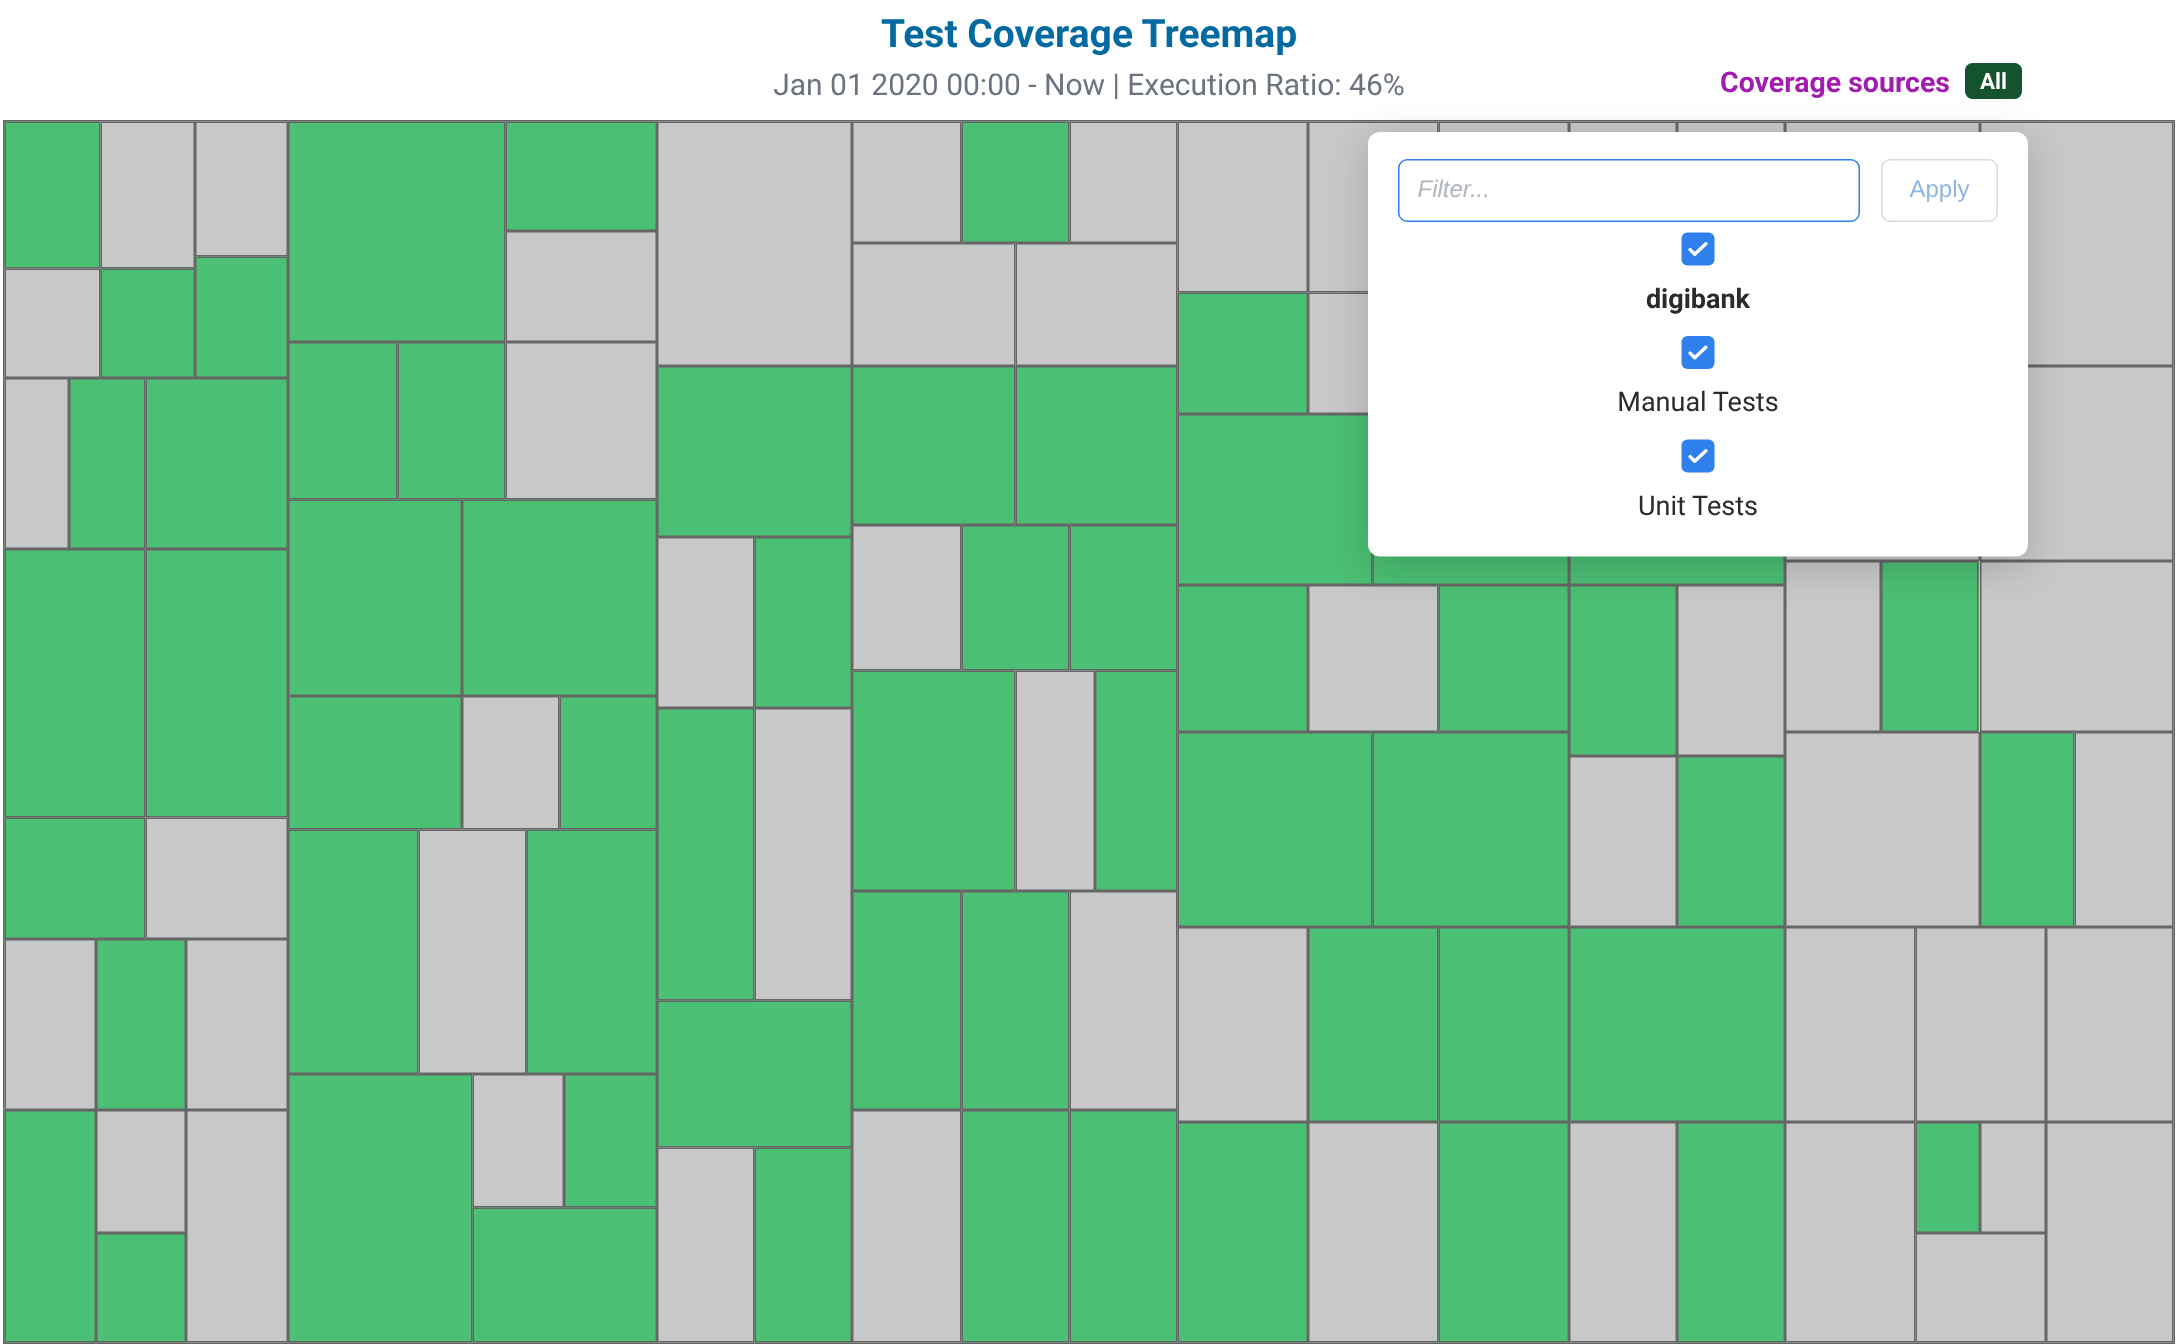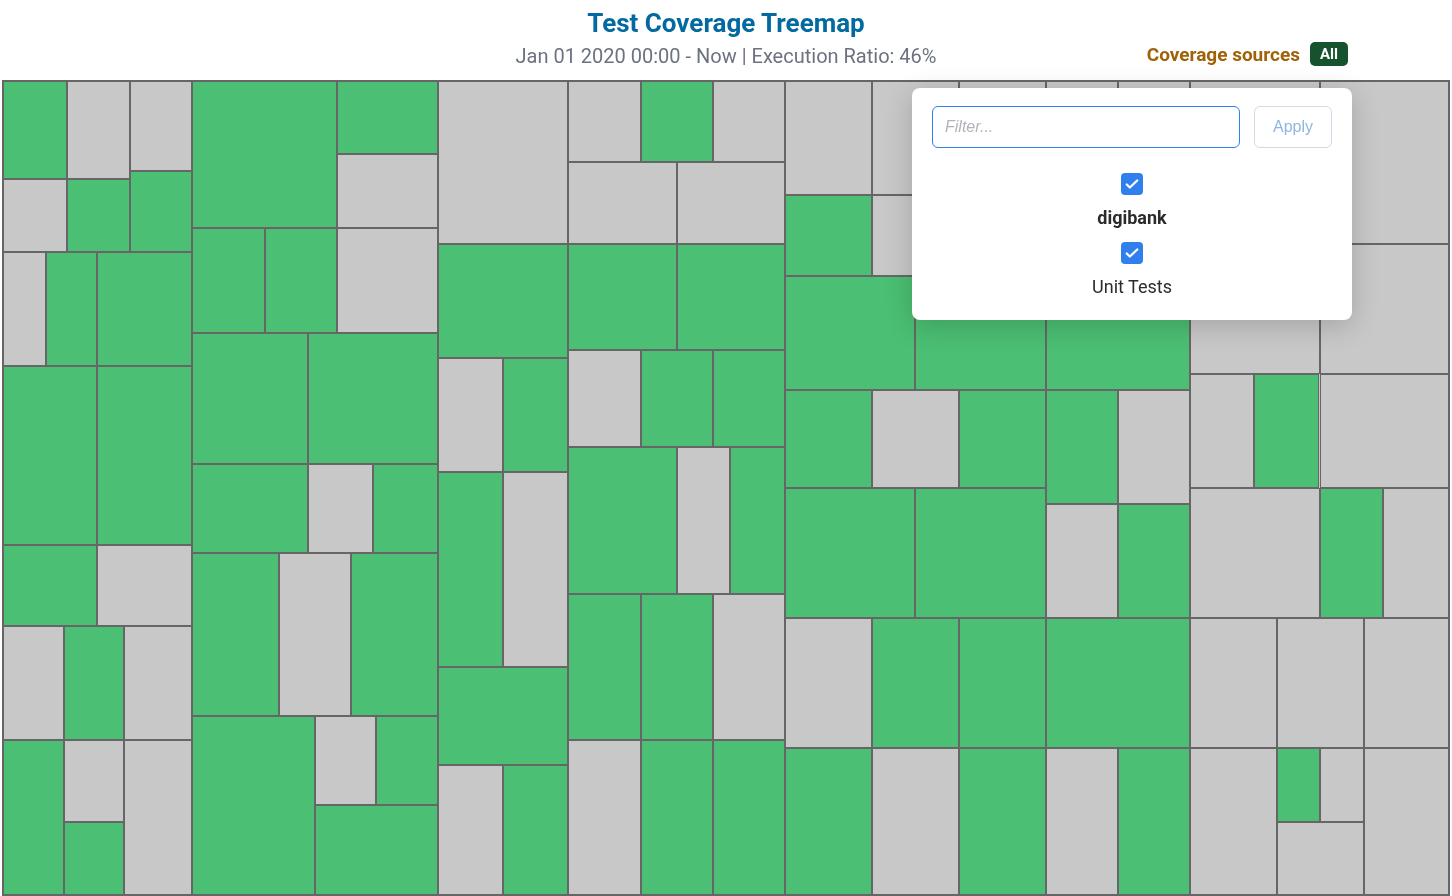--- a/index.html
+++ b/index.html
@@ -29,21 +29,21 @@
     position: absolute;
     top: 42px;
     right: 104px;
     display: flex;
     align-items: center;
     gap: 10px;
   }
   .sources-label {
     font-size: 19px;
     font-weight: 700;
-    color: #a16207;
+    color: #a21caf;
   }
   .all-badge {
     background: #14532d;
     color: #fff;
     font-weight: 700;
     font-size: 15px;
     padding: 3px 10px;
     border-radius: 5px;
   }
   .treemap {
@@ -68,21 +68,20 @@
     width: 440px;
     background: #fff;
     border-radius: 8px;
     box-shadow: 0 6px 28px rgba(0,0,0,0.18);
     padding: 18px 20px 16px 20px;
   }
   .popup-row {
     display: flex;
     gap: 14px;
     align-items: center;
-    margin-bottom: 18px;
   }
   .filter-input {
     flex: 1;
     height: 42px;
     border: 1.5px solid #2f80ed;
     border-radius: 6px;
     padding: 0 12px;
     font-size: 16px;
     font-style: italic;
     color: #9aa0a6;
@@ -266,16 +265,24 @@
           </svg>
         </span>
         <span class="src-label">digibank</span>
       </div>
       <div class="source-item">
         <span class="chk">
           <svg viewBox="0 0 16 16">
             <path d="M2 8.5l3.5 3.5L14 4" stroke="#fff" stroke-width="2.6" fill="none" stroke-linecap="round" stroke-linejoin="round"></path>
           </svg>
         </span>
+        <span class="src-label">Manual Tests</span>
+      </div>
+      <div class="source-item">
+        <span class="chk">
+          <svg viewBox="0 0 16 16">
+            <path d="M2 8.5l3.5 3.5L14 4" stroke="#fff" stroke-width="2.6" fill="none" stroke-linecap="round" stroke-linejoin="round"></path>
+          </svg>
+        </span>
         <span class="src-label">Unit Tests</span>
       </div>
     </div>
 </div>
 
 </body></html>

